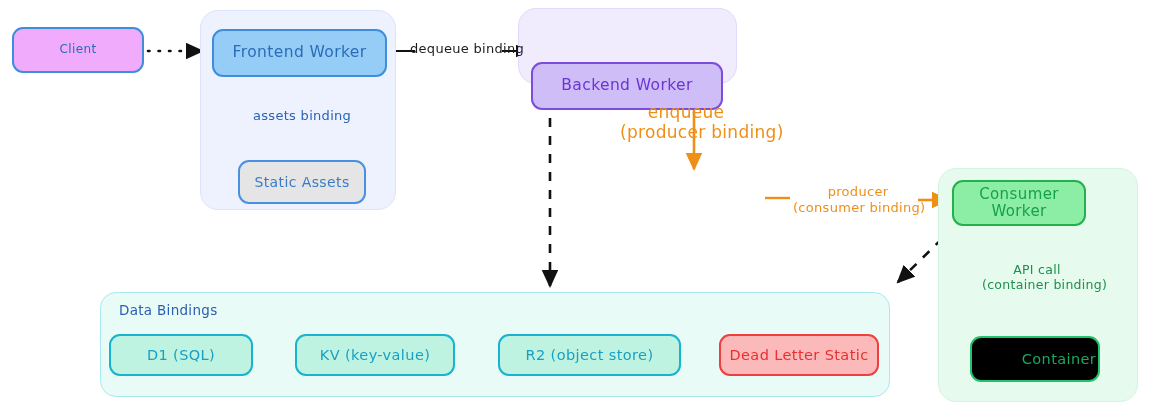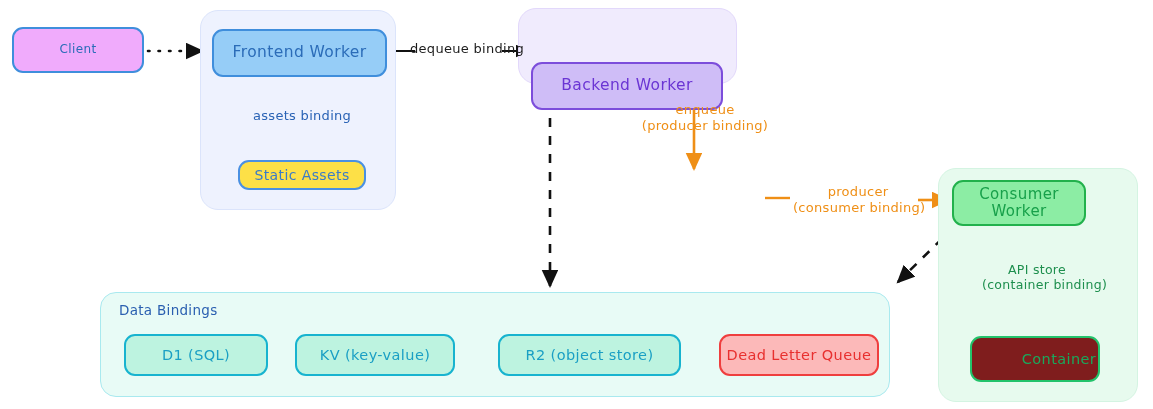--- a/index.html
+++ b/index.html
@@ -93,22 +93,22 @@
   .node-frontend {
     left: 212px; top: 29px; width: 175px; height: 48px;
     background: #96cdf7;
     border-color: #3f8edc;
     border-width: 2px;
     border-radius: 11px;
     color: #2b6cb8;
     font-size: 15.5px;
   }
   .node-assets {
-    left: 238px; top: 160px; width: 128px; height: 30px;
-    background: #fde047;
+    left: 238px; top: 160px; width: 128px; height: 44px;
+    background: #e5e5e5;
     border-color: #4a90e2;
     border-width: 2px;
     border-radius: 11px;
     color: #3a7bc8;
     font-size: 14px;
   }
   .node-backend {
     left: 531px; top: 22px; width: 192px; height: 48px;
     background: #cfbdf7;
     border-color: #7c4ddb;
@@ -131,21 +131,21 @@
     left: 952px; top: 180px; width: 134px; height: 46px;
     background: #8ceda4;
     border-color: #22b14c;
     border-width: 2.4px;
     border-radius: 11px;
     color: #17a04a;
     font-size: 15px;
   }
   .node-container {
     left: 970px; top: 336px; width: 130px; height: 46px;
-    background: #7f1d1d;
+    background: #000000;
     border-color: #23c36b;
     border-width: 2.2px;
     border-radius: 11px;
     color: #1aa85c;
     font-size: 14.5px;
     padding-left: 48px;
   }
 
   
   .tile {
@@ -165,21 +165,21 @@
   .tile-teal {
     background: #bdf3e0;
     border-color: #17b3cf;
     color: #1a9fc4;
   }
   .tile-red {
     background: #fcb9b9;
     border-color: #ef3e3e;
     color: #e8302f;
   }
-  .tile-0 { left: 124px; width: 144px; }
+  .tile-0 { left: 109px; width: 144px; }
   .tile-1 { left: 295px; width: 160px; }
   .tile-2 { left: 498px; width: 183px; }
   .tile-3 { left: 719px; width: 160px; }
 
   
   .edge-label {
     position: absolute;
     white-space: nowrap;
     text-align: center;
     line-height: 1.2;
@@ -189,23 +189,23 @@
     left: 410px; top: 41px;
     font-size: 13px;
     color: #1c1c1c;
   }
   .lbl-assets {
     left: 253px; top: 108px;
     font-size: 13px;
     color: #2a63b5;
   }
   .lbl-enqueue {
-    left: 639px; top: 102px;
+    left: 620px; top: 102px;
     width: 132px;
-    font-size: 13px;
+    font-size: 17px;
     color: #ef8f16;
   }
   .lbl-dequeue {
     left: 793px; top: 184px;
     width: 130px;
     font-size: 13px;
     color: #ef8f16;
   }
   .lbl-apicall {
     left: 982px; top: 262px;
@@ -270,34 +270,34 @@
   <div class="node node-backend">Backend Worker</div>
 
 
   <div class="node node-consumer">Consumer Worker</div>
 
   <div class="node node-container">Container</div>
 
   <div class="tile tile-teal tile-0">D1 (SQL)</div>
   <div class="tile tile-teal tile-1">KV (key-value)</div>
   <div class="tile tile-teal tile-2">R2 (object store)</div>
-  <div class="tile tile-red tile-3">Dead Letter Queue</div>
+  <div class="tile tile-red tile-3">Dead Letter Static</div>
 
   <div class="edge-label lbl-service">dequeue binding</div>
 
   <div class="edge-label lbl-assets">assets binding</div>
 
   <div class="edge-label lbl-enqueue">
     <div>enqueue</div>
     <div>(producer binding)</div>
   </div>
 
   <div class="edge-label lbl-dequeue">
     <div>producer</div>
     <div>(consumer binding)</div>
   </div>
 
   <div class="edge-label lbl-apicall">
-    <div>API store</div>
+    <div>API call</div>
     <div>(container binding)</div>
   </div>
 
 </div>
 
 </body></html>

